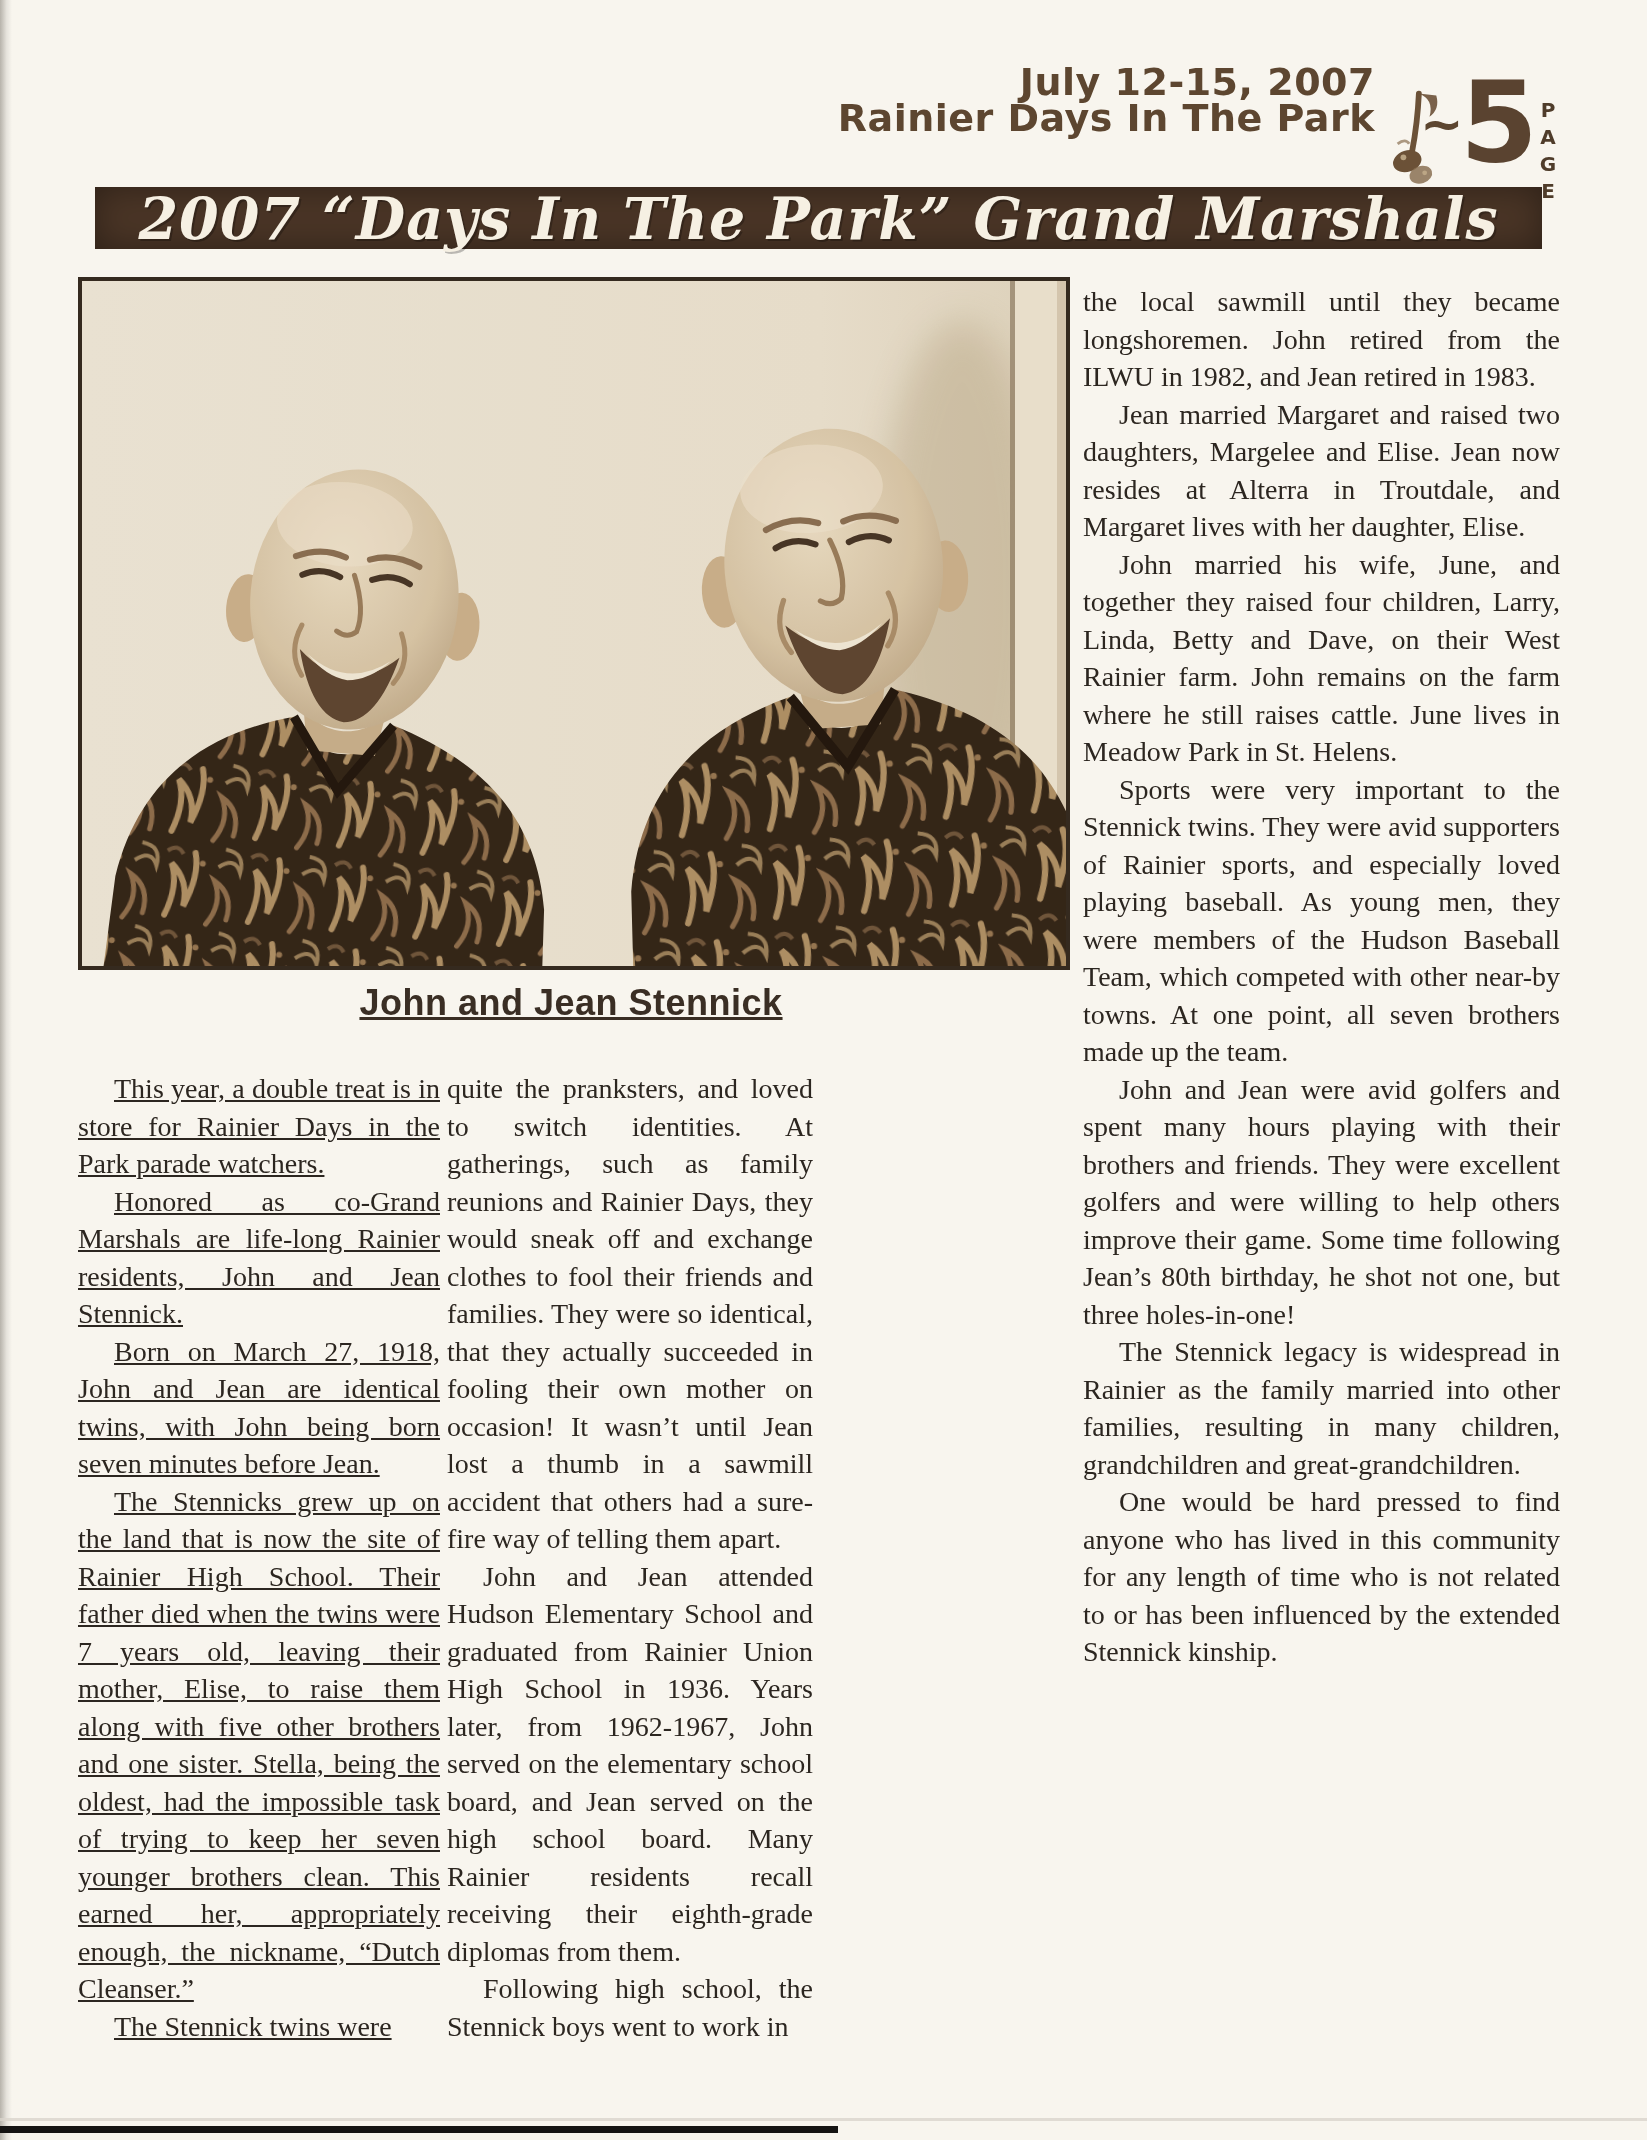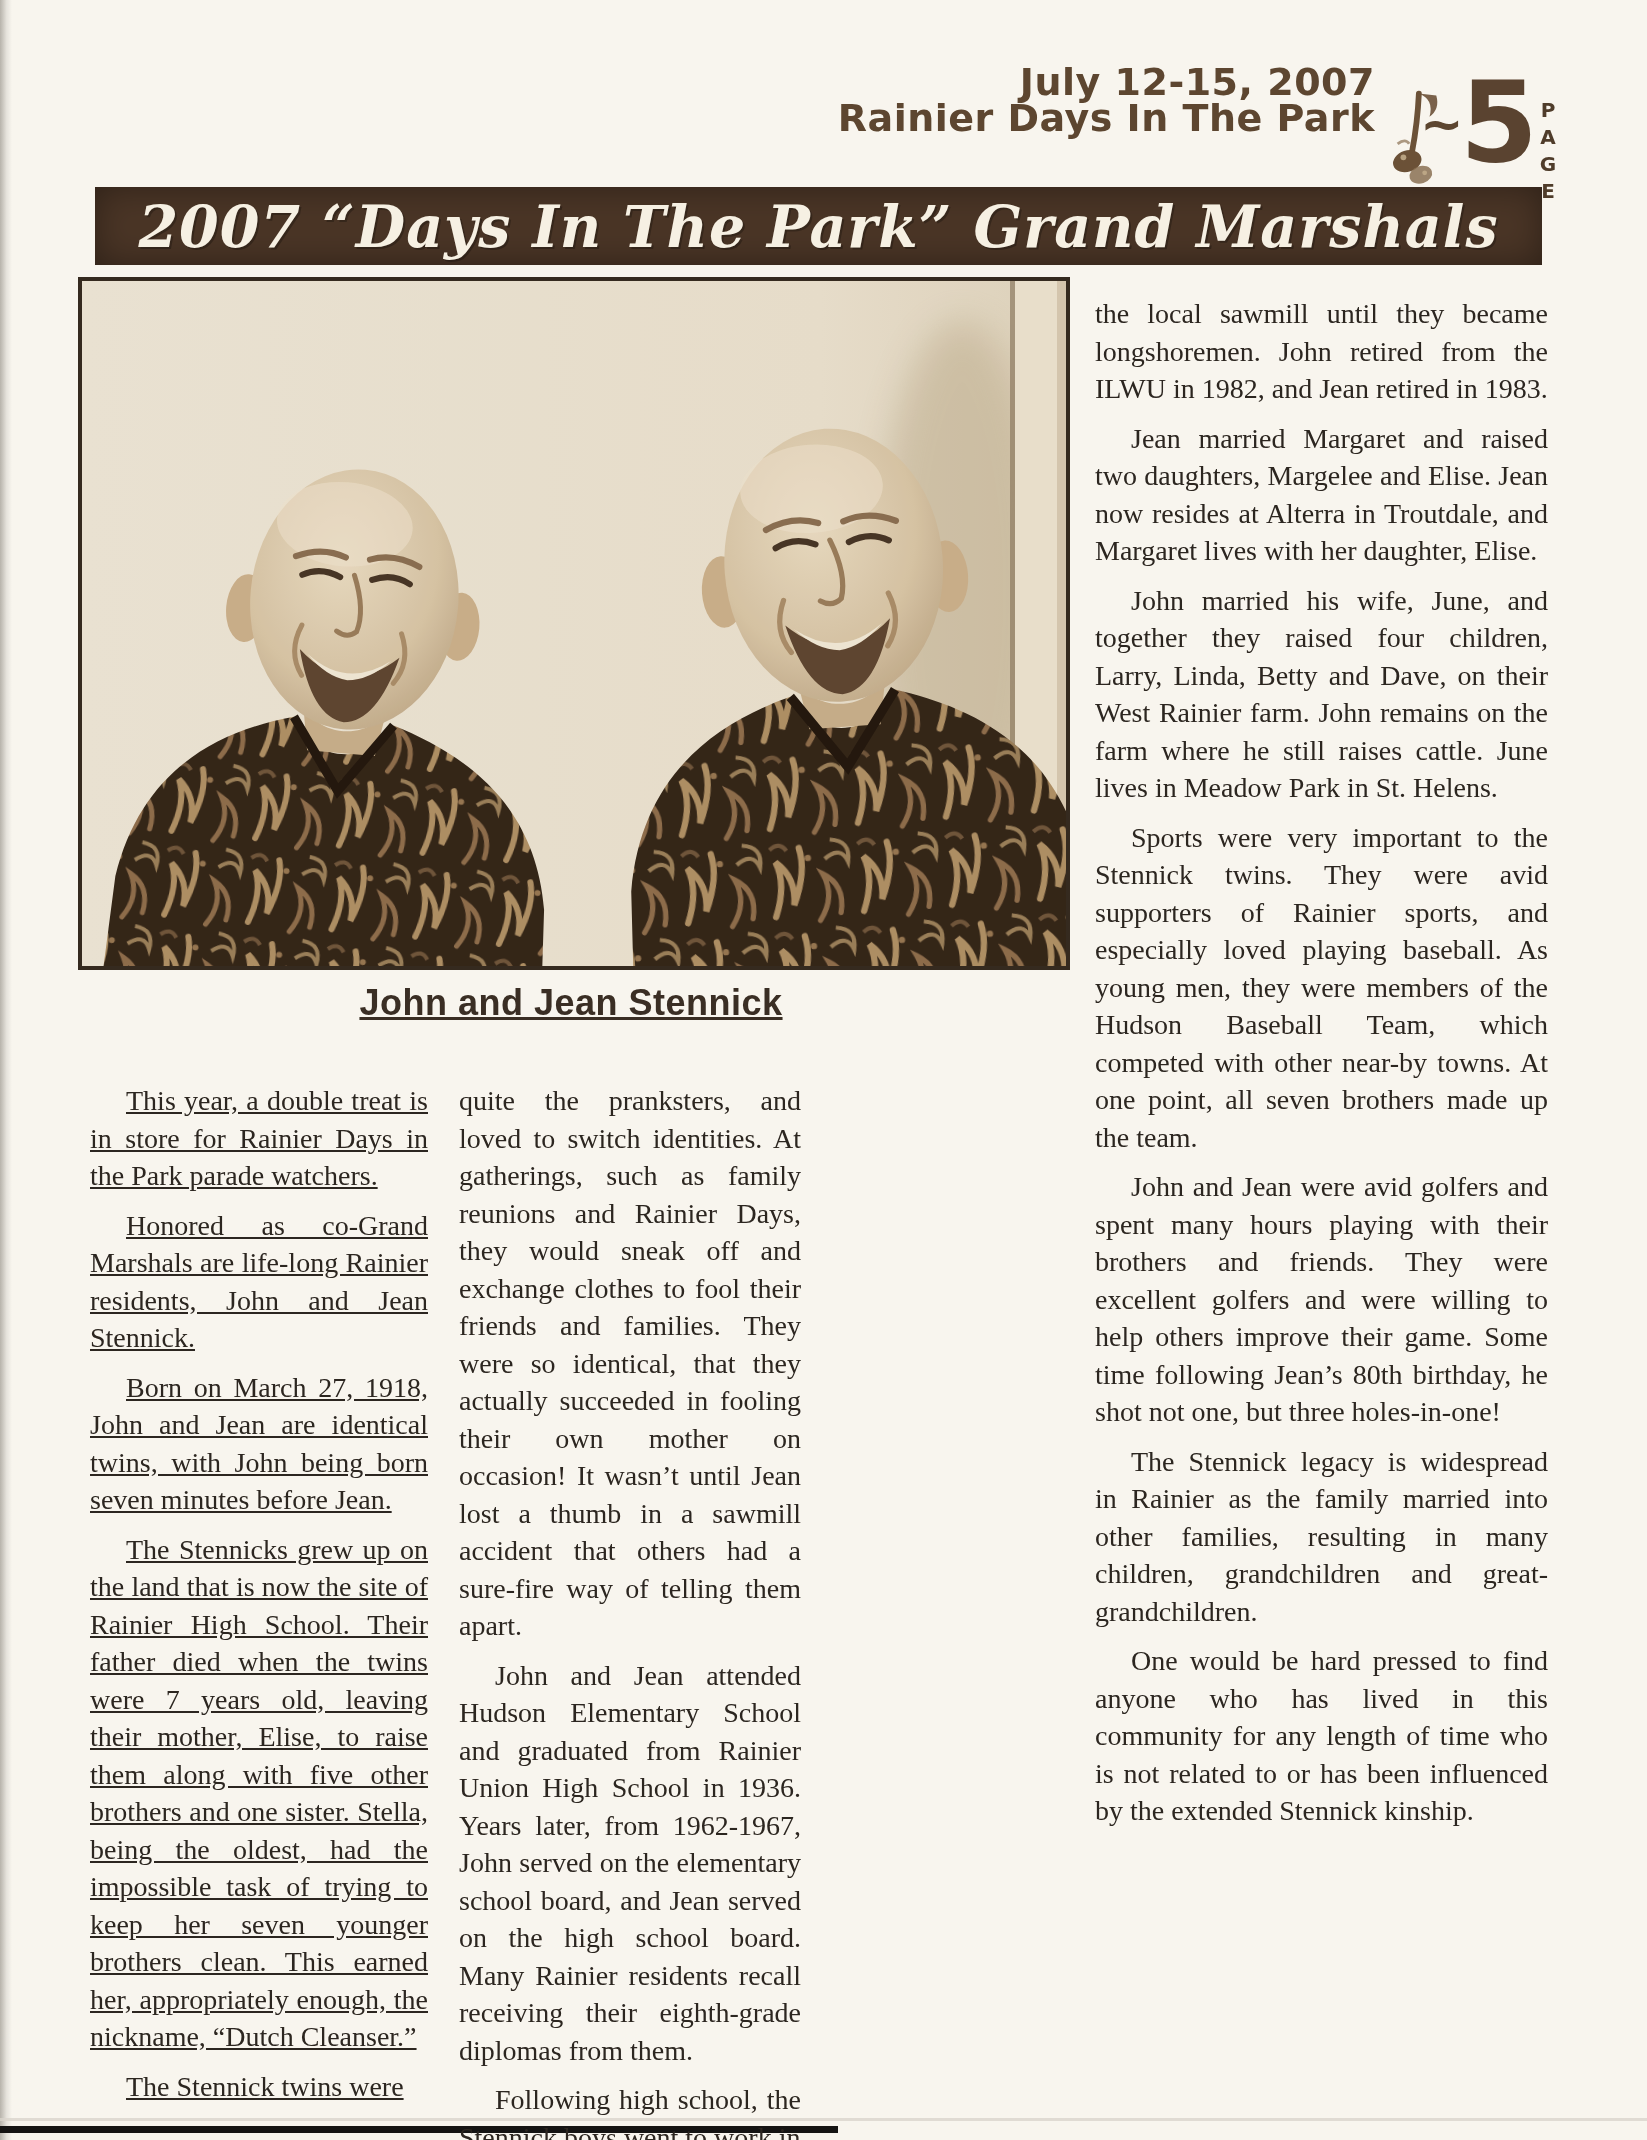--- a/index.html
+++ b/index.html
@@ -20,40 +20,40 @@
     font-size:38px;line-height:36px;letter-spacing:.5px;}
   .music-note{position:absolute;left:1386px;top:86px;width:58px;height:104px;}
   .tilde{position:absolute;left:1420px;top:94px;font-family:"DejaVu Sans", sans-serif;
     font-weight:bold;font-size:52px;color:#5d4630;}
   .page-number{position:absolute;left:1460px;top:62px;font-family:"DejaVu Sans", sans-serif;
     font-weight:bold;font-size:112px;line-height:120px;color:#5a4330;}
   .page-label{position:absolute;left:1536px;top:98px;writing-mode:vertical-rl;text-orientation:upright;
     font-family:"DejaVu Sans", sans-serif;font-weight:bold;font-size:20px;letter-spacing:3px;color:#4f3c2a;}
 
   
-  .banner{position:absolute;left:95px;top:187px;width:1447px;height:78px;
+  .banner{position:absolute;left:95px;top:187px;width:1447px;height:62px;
     background:#4a3526;box-shadow:inset 0 0 34px rgba(0,0,0,.38);
     display:flex;align-items:center;justify-content:center;}
   .banner span{font-family:"DejaVu Serif", serif;font-style:italic;font-weight:bold;
     font-size:57px;color:#f6f0e3;letter-spacing:1px;white-space:nowrap;
     text-shadow:2px 2px 0 rgba(0,0,0,.25);}
 
   
   .photo-frame{position:absolute;left:78px;top:277px;width:984px;height:685px;margin:0;
     border:4px solid #352a1f;background:#ece5d6;box-sizing:content-box;}
   .photo-frame svg{display:block;width:100%;height:100%;}
 
   .caption{position:absolute;left:80px;top:982px;width:982px;text-align:center;
     font-family:"Liberation Sans", sans-serif;font-weight:bold;font-size:36px;
     color:#3a2e24;letter-spacing:.5px;text-decoration:underline;}
 
   
   .article-col{position:absolute;text-align:justify;color:#2c2620;
     font-family:"Liberation Serif", serif;font-size:28px;line-height:37.5px;}
-  .article-col p{margin:12px;text-indent:36px;}
+  .article-col p{margin:0;text-indent:36px;}
   .article-col p.cont{text-indent:0;}
   .col1{left:78px;top:1070px;width:362px;text-decoration:underline;}
   .col2{left:447px;top:1070px;width:366px;}
   .col3{left:1083px;top:283px;width:477px;}
 </style>
 </head>
 <body>
 
 <div class="page">
 

